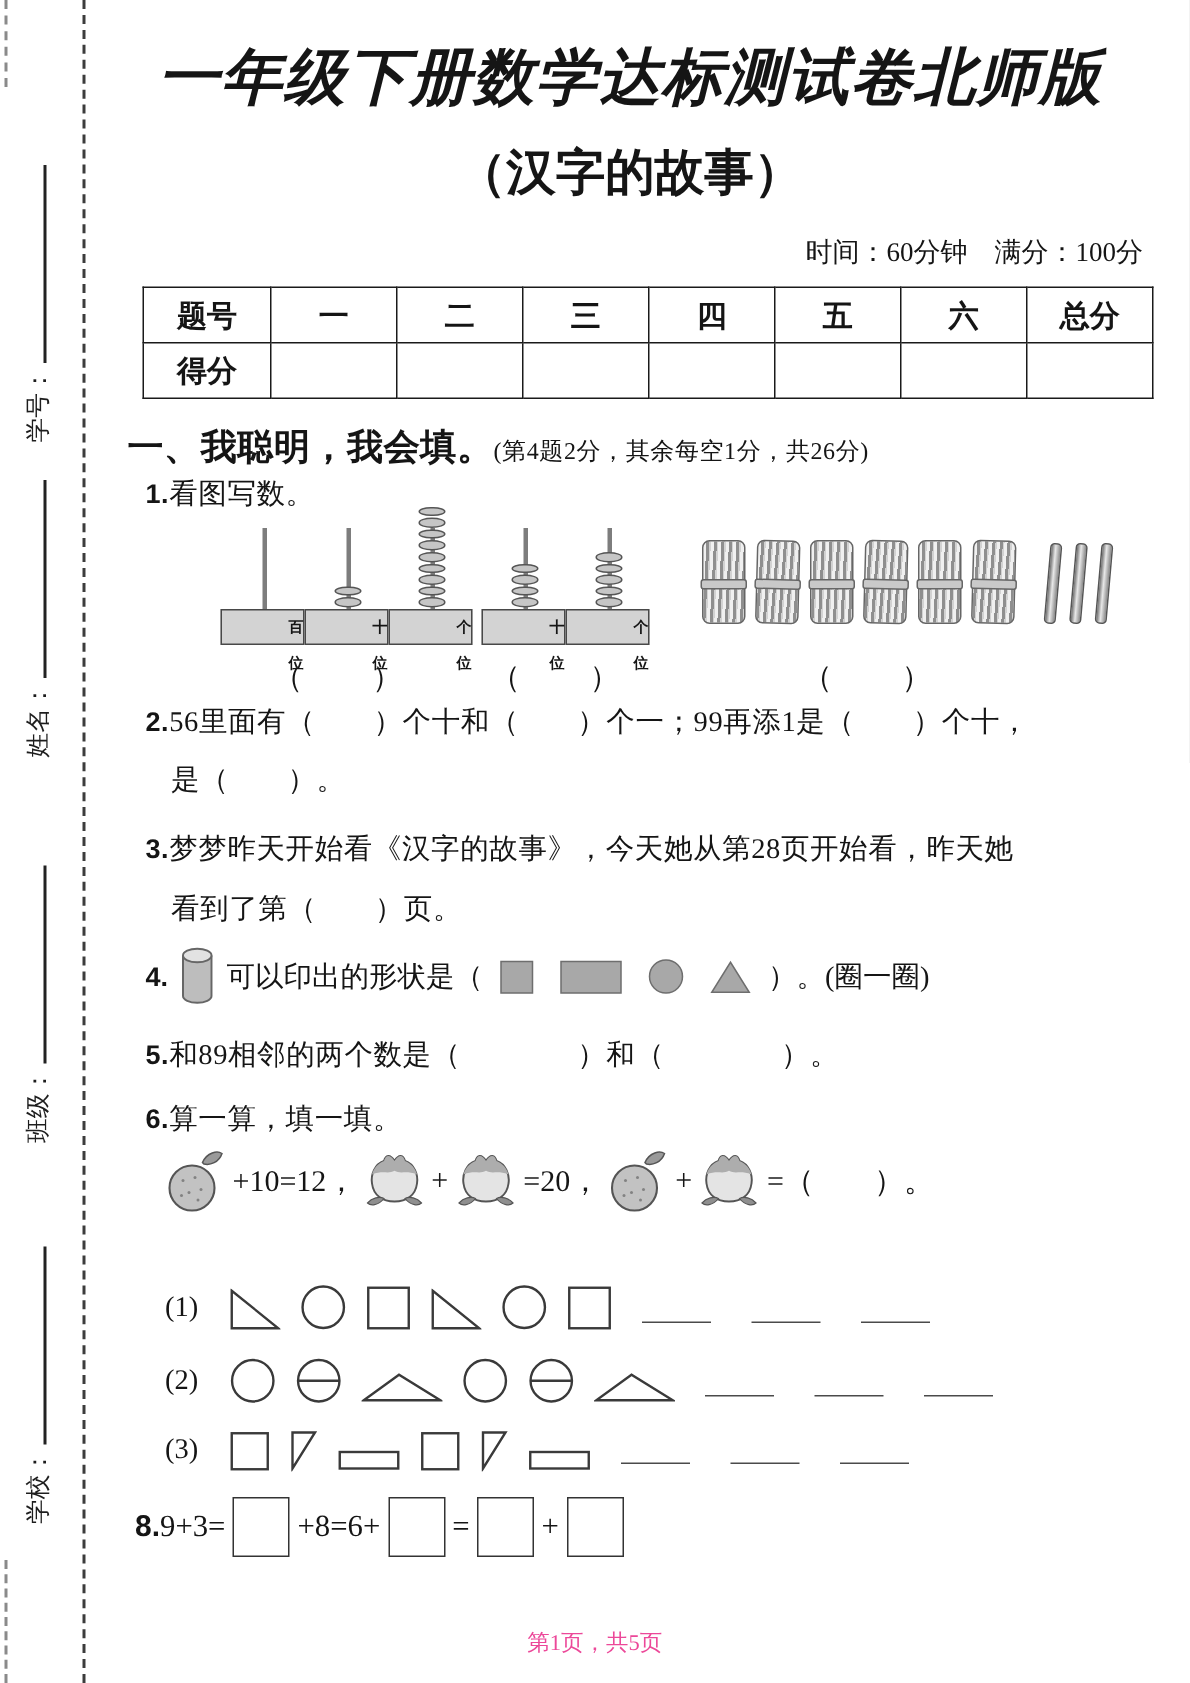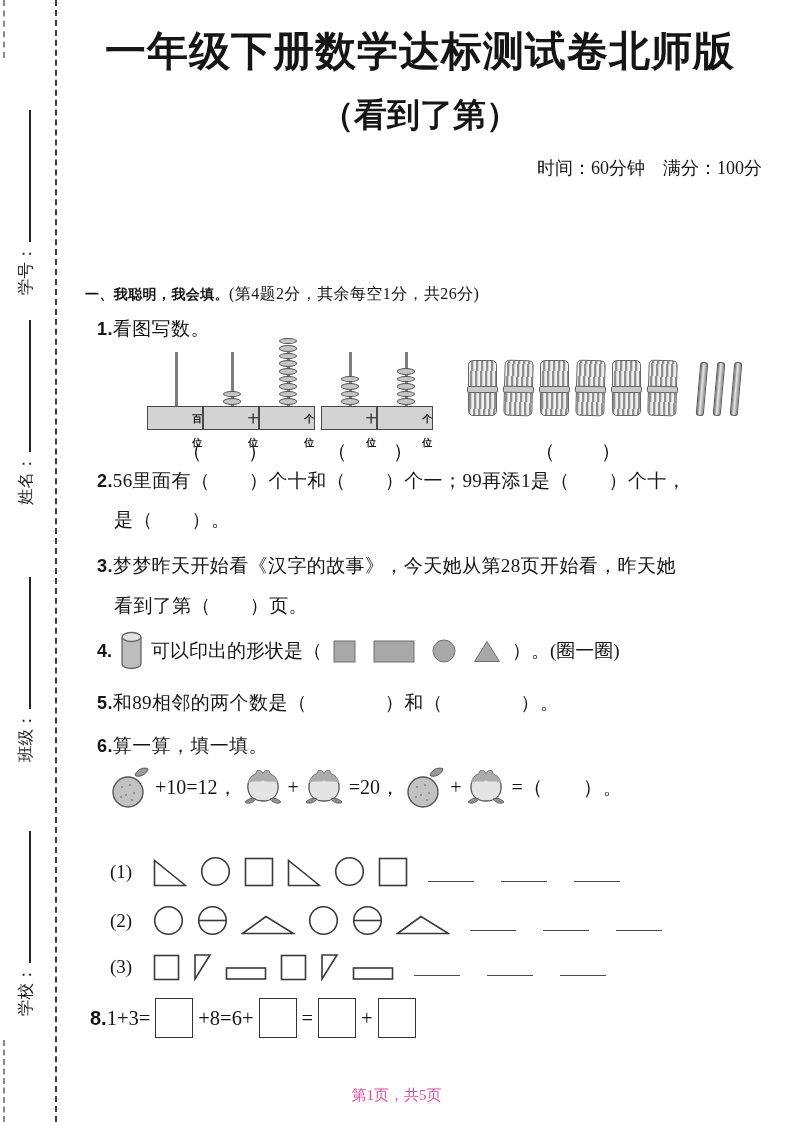--- a/index.html
+++ b/index.html
@@ -13,33 +13,33 @@
   .edge-dash{position:absolute;left:3px;border-left:2px dashed #8a8a8a;}
   .edge-dash.top{top:0;height:58px;}
   .edge-dash.bot{top:1040px;height:82px;}
   .sb-field{
     position:absolute;left:14px;transform:rotate(-90deg);transform-origin:0 0;
     font-size:16.5px;white-space:nowrap;color:#1d1d1d;
   }
   .sb-line{display:inline-block;width:132px;border-bottom:2px solid #222;height:0.9em;margin-left:3px;}
   
   .title{position:absolute;left:70px;top:24px;width:700px;text-align:center;
-    font-size:41px;font-weight:700;letter-spacing:1px;}
+    font-size:41px;font-weight:700;letter-spacing:1px;font-style:italic;}
   .subtitle{position:absolute;left:70px;top:93px;width:700px;text-align:center;
     font-size:33px;font-weight:700;}
   .exam-info{position:absolute;right:31px;top:156px;font-size:18px;}
   
   .score-table{position:absolute;left:95px;top:191px;border-collapse:collapse;}
   .score-table td{border:1.6px solid #1a1a1a;width:83px;height:36px;text-align:center;
     font-size:20px;font-weight:700;padding:0;}
   .score-table td.lbl{width:84px;}
   
   .qline{position:absolute;font-size:19px;letter-spacing:.4px;white-space:nowrap;}
   .qnum{font-weight:700;font-family:"Liberation Sans","DejaVu Sans",sans-serif;font-size:18px;}
-  .sec-title{font-weight:700;font-size:14px;}
+  .sec-title{font-weight:700;font-size:24px;}
   .sec-note{font-size:16px;}
   
   .abacus{position:absolute;display:flex;}
   .ab-col{display:flex;flex-direction:column;align-items:center;width:56px;}
   .ab-area{position:relative;height:54px;width:100%;}
   .ab-rod{position:absolute;left:50%;top:0;width:3px;height:54px;margin-left:-1.5px;background:#7d7d7d;}
   .ab-beads{position:absolute;left:0;right:0;bottom:0;display:flex;flex-direction:column;justify-content:flex-end;align-items:center;}
   .ab-bead{width:16px;height:4.6px;margin-bottom:1px;background:#c6c6c6;border:1px solid #555;border-radius:50%;}
   .ab-cell{width:100%;height:24px;line-height:24px;box-sizing:border-box;background:#d3d3d3;
     border:1.5px solid #484848;text-align:right;font-size:10px;font-weight:600;margin-left:-1.5px;padding-left:36px;}
@@ -86,23 +86,47 @@
     <span>姓名：</span><span class="sb-line"></span>
   </div>
   <div class="sb-field" style="top:762px">
     <span>班级：</span><span class="sb-line"></span>
   </div>
   <div class="sb-field" style="top:1016px">
     <span>学校：</span><span class="sb-line"></span>
   </div>
 
   <div class="title">一年级下册数学达标测试卷北师版</div>
-  <div class="subtitle">（看到了第）</div>
+  <div class="subtitle">（汉字的故事）</div>
   <div class="exam-info">时间：60分钟　满分：100分</div>
 
+  <table class="score-table">
+    <tbody>
+        <tr>
+      <td class="lbl">题号</td>
+      <td>一</td>
+      <td>二</td>
+      <td>三</td>
+      <td>四</td>
+      <td>五</td>
+      <td>六</td>
+      <td>总分</td>
+    </tr>
+    <tr>
+      <td class="lbl">得分</td>
+      <td></td>
+      <td></td>
+      <td></td>
+      <td></td>
+      <td></td>
+      <td></td>
+      <td></td>
+    </tr>
+  </tbody>
+    </table>
 
   <div class="qline" style="left:85px;top:282px">
     <span class="sec-title">一、我聪明，我会填。</span><span class="sec-note">(第4题2分，其余每空1分，共26分)</span>
   </div>
 
   <div class="qline" style="left:97px;top:316px">
     <span class="qnum">1.</span><span>看图写数。</span>
   </div>
   <div class="abacus" style="left:148px;top:352px">
       <div class="ab-col">
@@ -385,21 +409,21 @@
           </svg>
         </span><span class="shape">
           <svg width="42" height="15">
             <rect x="1.5" y="2" width="39" height="11" fill="none" stroke="#3a3a3a" stroke-width="1.6"></rect>
           </svg>
         </span><span class="blank-line"></span><span class="blank-line"></span><span class="blank-line"></span></span>
   </div>
 
   <div class="q8row" style="left:90px;top:998px">
     <span class="qnum" style="font-size:20px">8.</span>
-    <span>1+3=</span>
+    <span>9+3=</span>
     <span class="ans-box"></span>
     <span>+8=6+</span>
     <span class="ans-box"></span>
     <span>=</span>
     <span class="ans-box"></span>
     <span>+</span>
     <span class="ans-box"></span>
   </div>
 
   <div class="footer">第1页，共5页</div>

